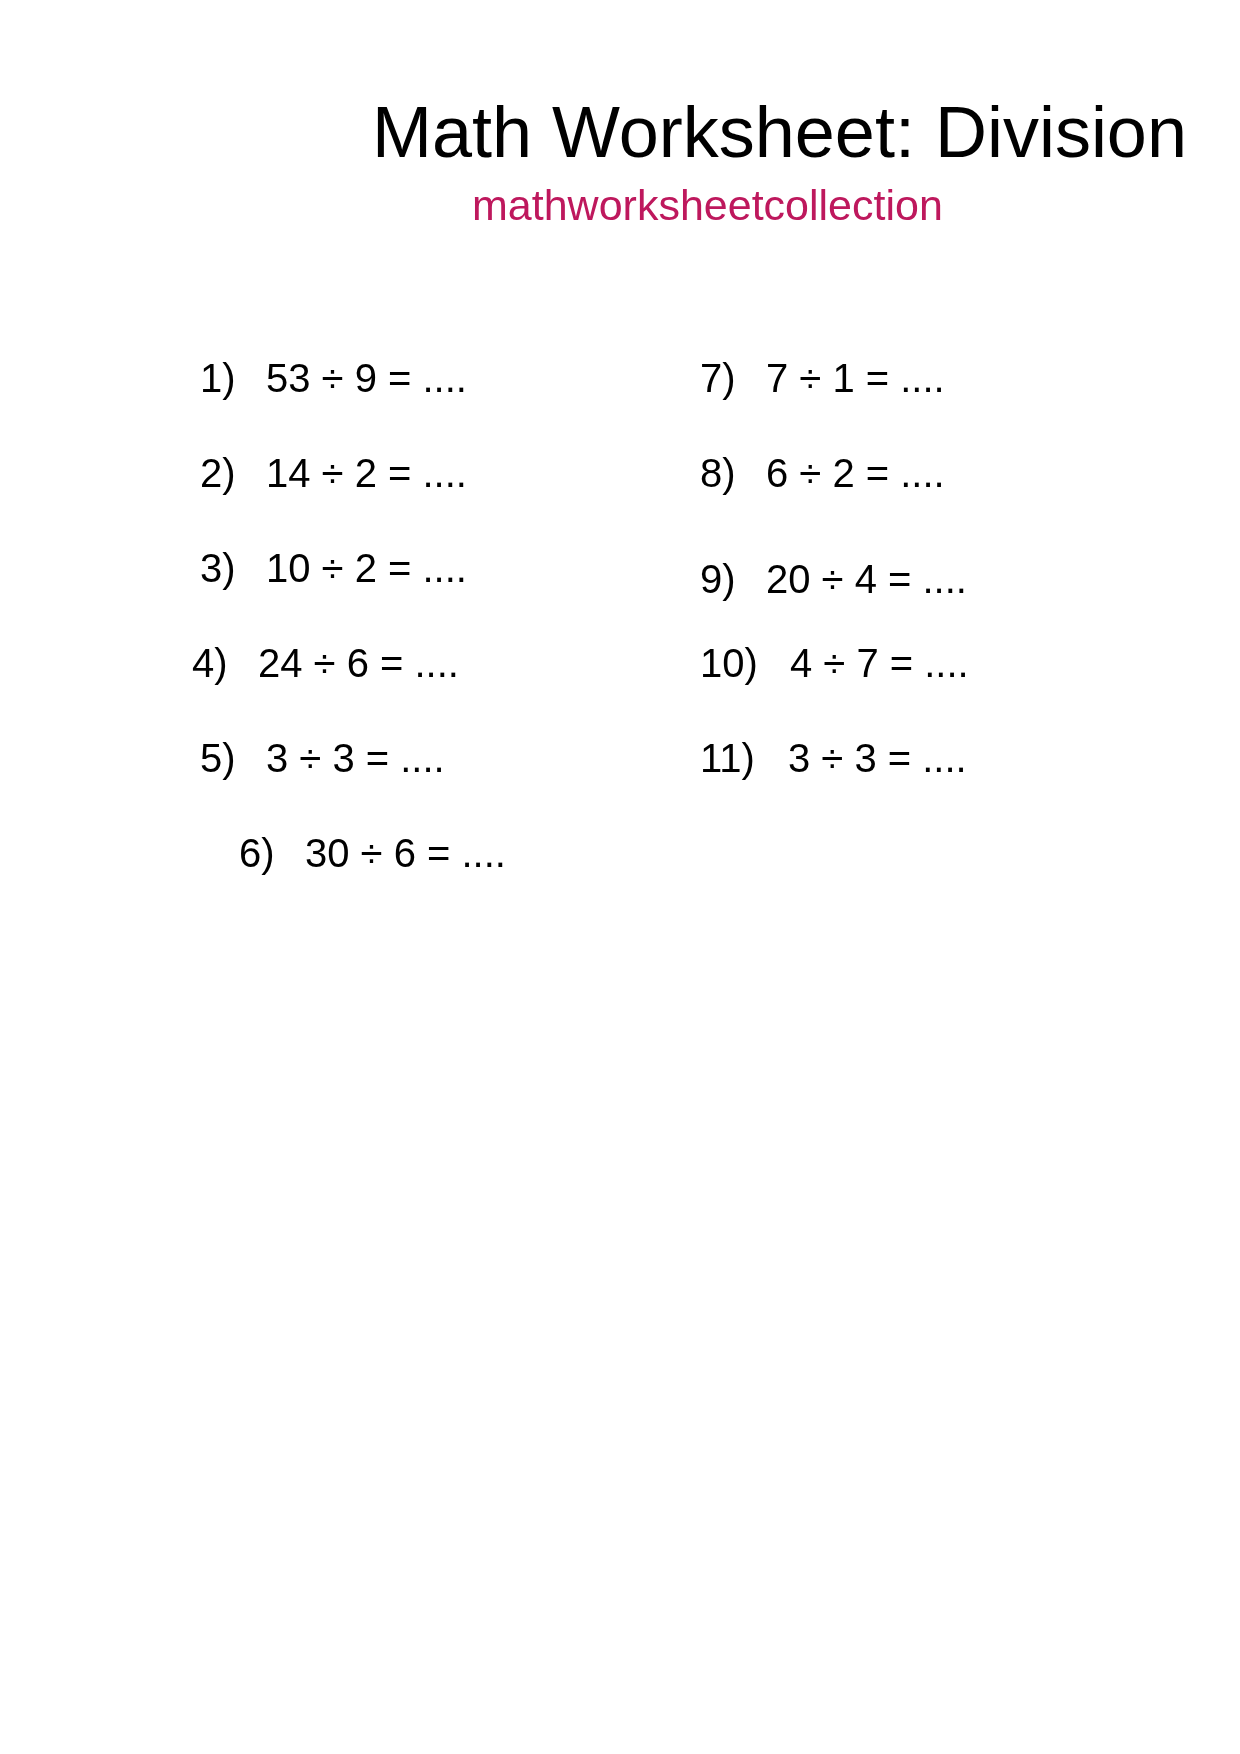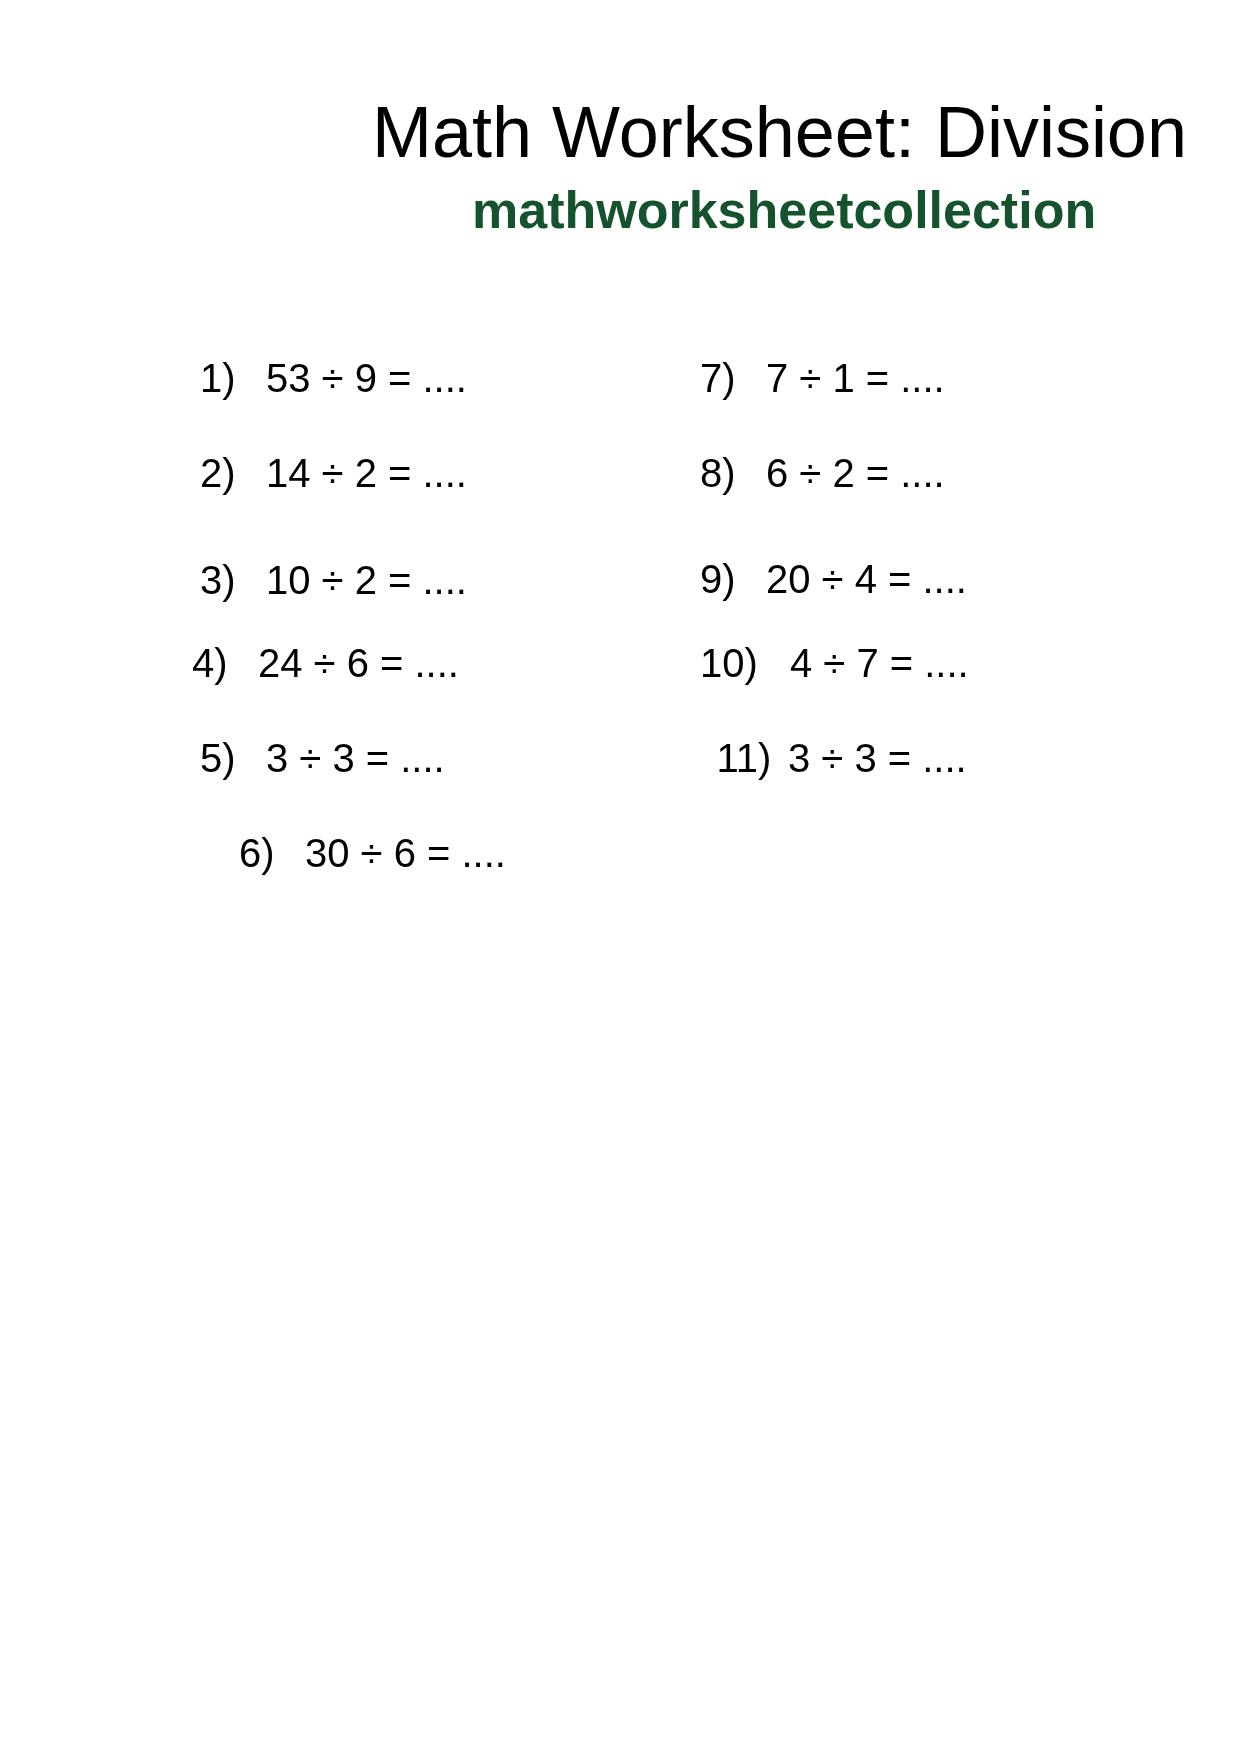--- a/index.html
+++ b/index.html
@@ -1,36 +1,36 @@
 <!DOCTYPE html>
 <html><head>
   <meta charset="utf-8">
   <style>
     html, body { margin: 0; padding: 0; background: #ffffff; }
     body { width: 1240px; height: 1754px; position: relative; overflow: hidden; font-family: "Liberation Sans", sans-serif; color: #000; }
     .title { position: absolute; left: 372px; top: 96px; font-size: 72px; line-height: 1; white-space: nowrap; }
-    .subtitle { position: absolute; left: 472px; top: 184px; font-size: 52px; line-height: 1; color: #14532d; white-space: nowrap; font-weight: bold; }
+    .subtitle { position: absolute; left: 472px; top: 184px; font-size: 43px; line-height: 1; color: #be185d; white-space: nowrap; }
     .problem { position: absolute; font-size: 40px; line-height: 1; white-space: nowrap; }
     .num { display: inline-block; }
     .expr { display: inline-block; }
   </style>
 </head>
 <body>
 
 <div>
   <div class="title">Math Worksheet: Division</div>
   <div class="subtitle">mathworksheetcollection</div>
 
   <div class="problem" style="left:200px; top:358px;">
     <span class="num" style="width:66px">1)</span><span class="expr">53 ÷ 9 = ....</span>
   </div>
   <div class="problem" style="left:200px; top:453px;">
     <span class="num" style="width:66px">2)</span><span class="expr">14 ÷ 2 = ....</span>
   </div>
-  <div class="problem" style="left:200px; top:560px;text-decoration:underline;">
+  <div class="problem" style="left:200px; top:548px;text-decoration:underline;">
     <span class="num" style="width:66px">3)</span><span class="expr">10 ÷ 2 = ....</span>
   </div>
   <div class="problem" style="left:192px; top:643px;">
     <span class="num" style="width:66px">4)</span><span class="expr">24 ÷ 6 = ....</span>
   </div>
   <div class="problem" style="left:200px; top:738px;">
     <span class="num" style="width:66px">5)</span><span class="expr">3 ÷ 3 = ....</span>
   </div>
   <div class="problem" style="left:200px; top:833px;margin-left:39px;">
     <span class="num" style="width:66px">6)</span><span class="expr">30 ÷ 6 = ....</span>
@@ -41,16 +41,16 @@
   </div>
   <div class="problem" style="left:700px; top:453px;">
     <span class="num" style="width:66px">8)</span><span class="expr">6 ÷ 2 = ....</span>
   </div>
   <div class="problem" style="left:700px; top:548px;margin-top:11px;">
     <span class="num" style="width:66px">9)</span><span class="expr">20 ÷ 4 = ....</span>
   </div>
   <div class="problem" style="left:700px; top:643px;">
     <span class="num" style="width:90px">10)</span><span class="expr">4 ÷ 7 = ....</span>
   </div>
-  <div class="problem" style="left:700px; top:738px;text-align:center;">
+  <div class="problem" style="left:700px; top:738px;">
     <span class="num" style="width:88px">11)</span><span class="expr">3 ÷ 3 = ....</span>
   </div>
 </div>
 
 </body></html>

